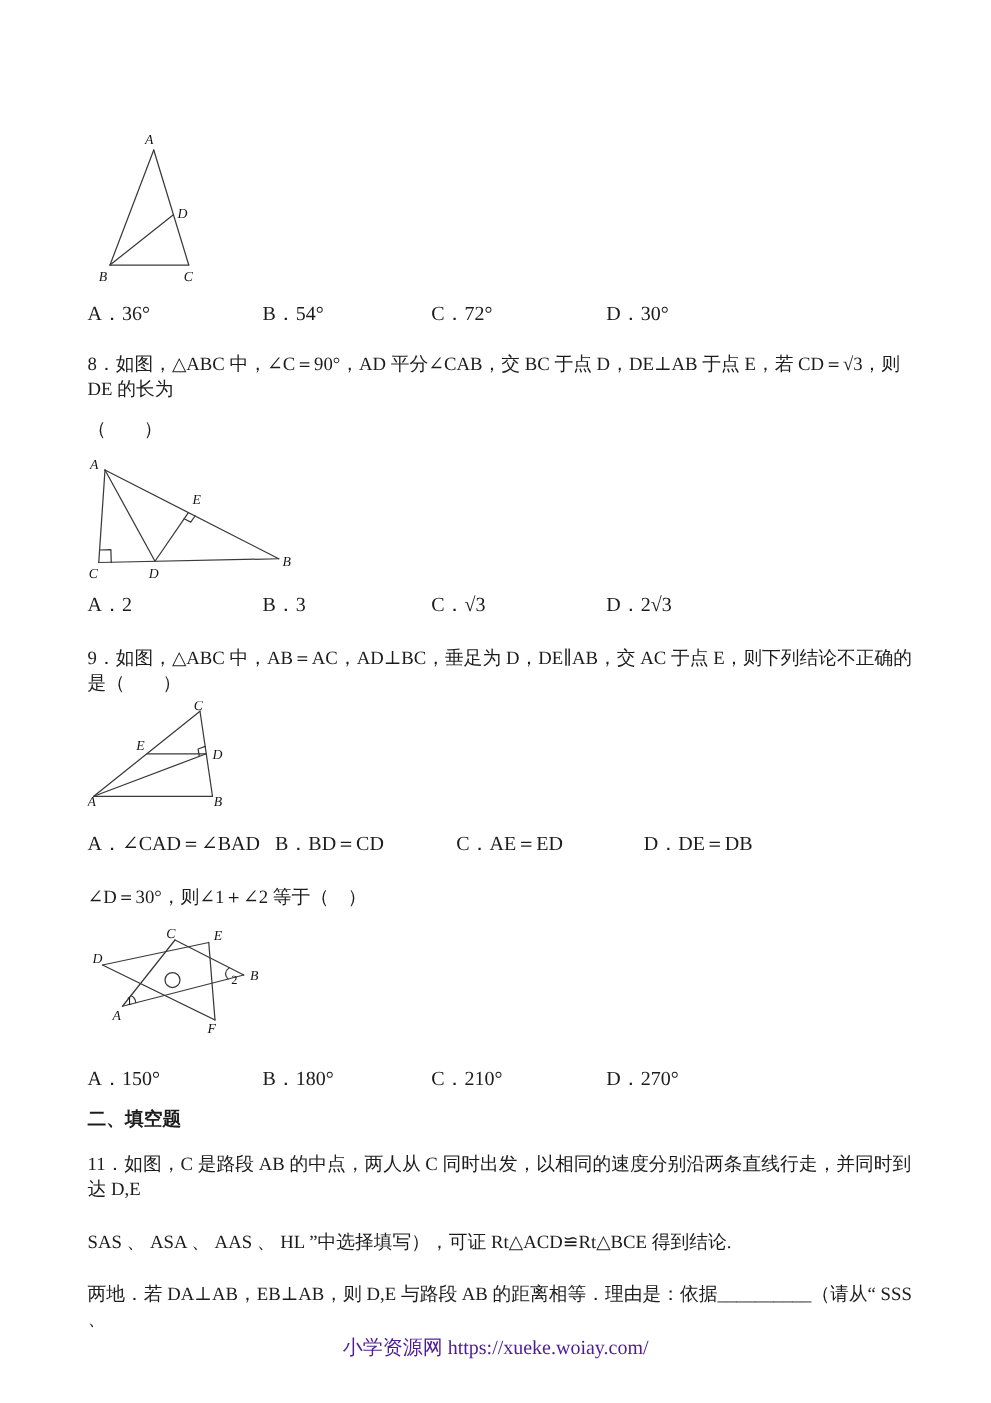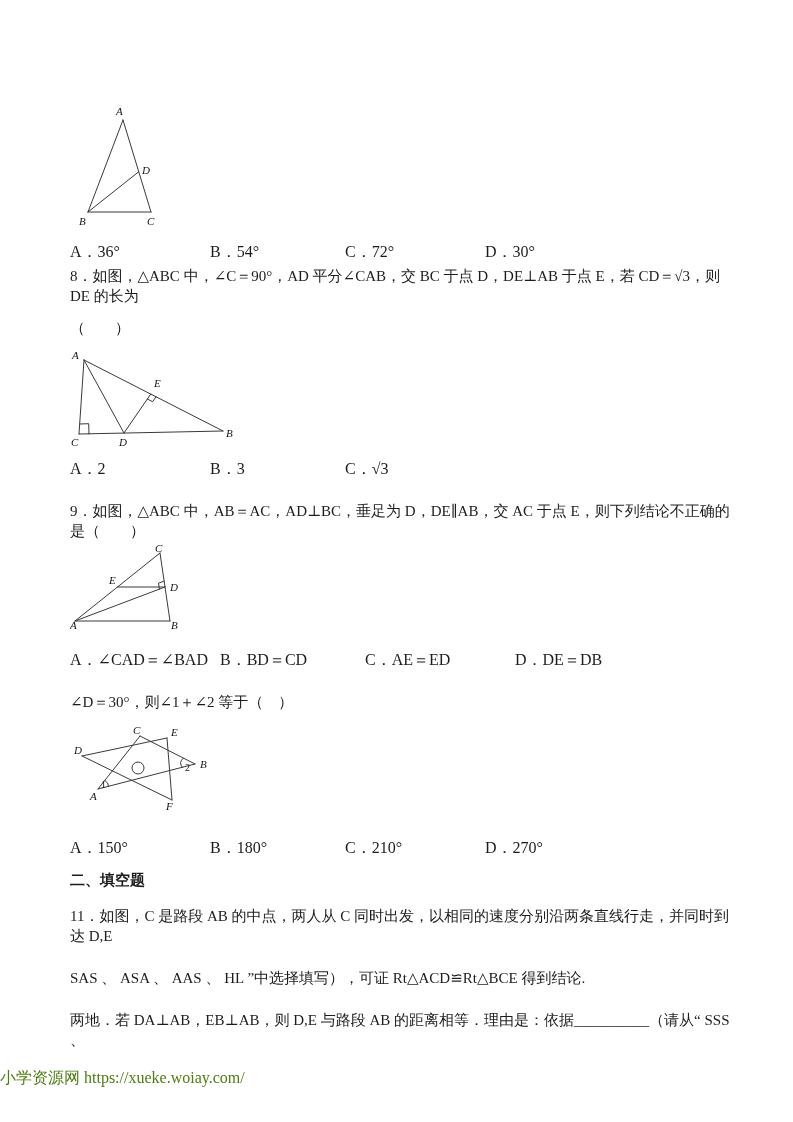--- a/index.html
+++ b/index.html
@@ -24,21 +24,21 @@
     stroke-linecap:round; stroke-linejoin:round;
   }
   .fig circle { stroke:#3a3a3a; stroke-width:1; fill:none; }
   .fig text {
     font-size:11px; font-style:italic; fill:#141414;
     font-family:"Liberation Serif","DejaVu Serif",serif;
   }
   .fig text.num { font-style:normal; font-size:10px; }
   .footer {
     position:absolute; left:0; right:0; top:1068px;
-    text-align:left; font-size:16px; color:#4d7c0f;
+    text-align:center; font-size:16px; color:#4c1d95;
   }
 </style>
 </head>
 <body>
 
 <div class="page">
 
   <svg class="fig" width="100" height="124" viewBox="0 0 100 124" style="margin-left:8px;">
     <line x1="45" y1="16" x2="10" y2="108"></line>
     <line x1="45" y1="16" x2="73" y2="108"></line>
@@ -50,21 +50,21 @@
     <text x="64" y="70">D</text>
   </svg>
 
   <div class="options" style="margin-top:14px;">
     <span>A．36°</span>
     <span>B．54°</span>
     <span>C．72°</span>
     <span>D．30°</span>
   </div>
 
-  <p class="line" style="margin-top:4px;">8．如图，△ABC 中，∠C＝90°，AD 平分∠CAB，交 BC 于点 D，DE⊥AB 于点 E，若 CD＝√3，则 DE 的长为</p>
+  <p class="line" style="margin-top:20px;">8．如图，△ABC 中，∠C＝90°，AD 平分∠CAB，交 BC 于点 D，DE⊥AB 于点 E，若 CD＝√3，则 DE 的长为</p>
   <p class="line" style="margin-top:12px;">（　　）</p>
 
   <svg class="fig" width="165" height="97" viewBox="0 0 165 97" style="margin-top:12px;">
     <line x1="14" y1="10" x2="9" y2="84"></line>
     <line x1="9" y1="84" x2="153" y2="81"></line>
     <line x1="14" y1="10" x2="153" y2="81"></line>
     <line x1="14" y1="10" x2="54" y2="83"></line>
     <line x1="54" y1="83" x2="80.7" y2="44.1"></line>
     <polyline points="9.7,74 18.7,73.7 19,84"></polyline>
     <polyline points="86.0,46.8 82.6,51.7 77.3,49.0"></polyline>
@@ -72,20 +72,21 @@
     <text x="1" y="96">C</text>
     <text x="156" y="87">B</text>
     <text x="49" y="96">D</text>
     <text x="84" y="37">E</text>
   </svg>
 
   <div class="options" style="margin-top:12px;">
     <span>A．2</span>
     <span>B．3</span>
     <span>C．√3</span>
+    <span>D．2√3</span>
   </div>
 
   <p class="line" style="margin-top:22px;">9．如图，△ABC 中，AB＝AC，AD⊥BC，垂足为 D，DE∥AB，交 AC 于点 E，则下列结论不正确的是（　　）</p>
 
   <svg class="fig" width="115" height="85" viewBox="0 0 115 85" style="margin-top:4px;">
     <line x1="5" y1="76" x2="100" y2="76"></line>
     <line x1="5" y1="76" x2="90" y2="8"></line>
     <line x1="90" y1="8" x2="100" y2="76"></line>
     <line x1="5" y1="76" x2="95" y2="42"></line>
     <line x1="47.5" y1="42" x2="95" y2="42"></line>

